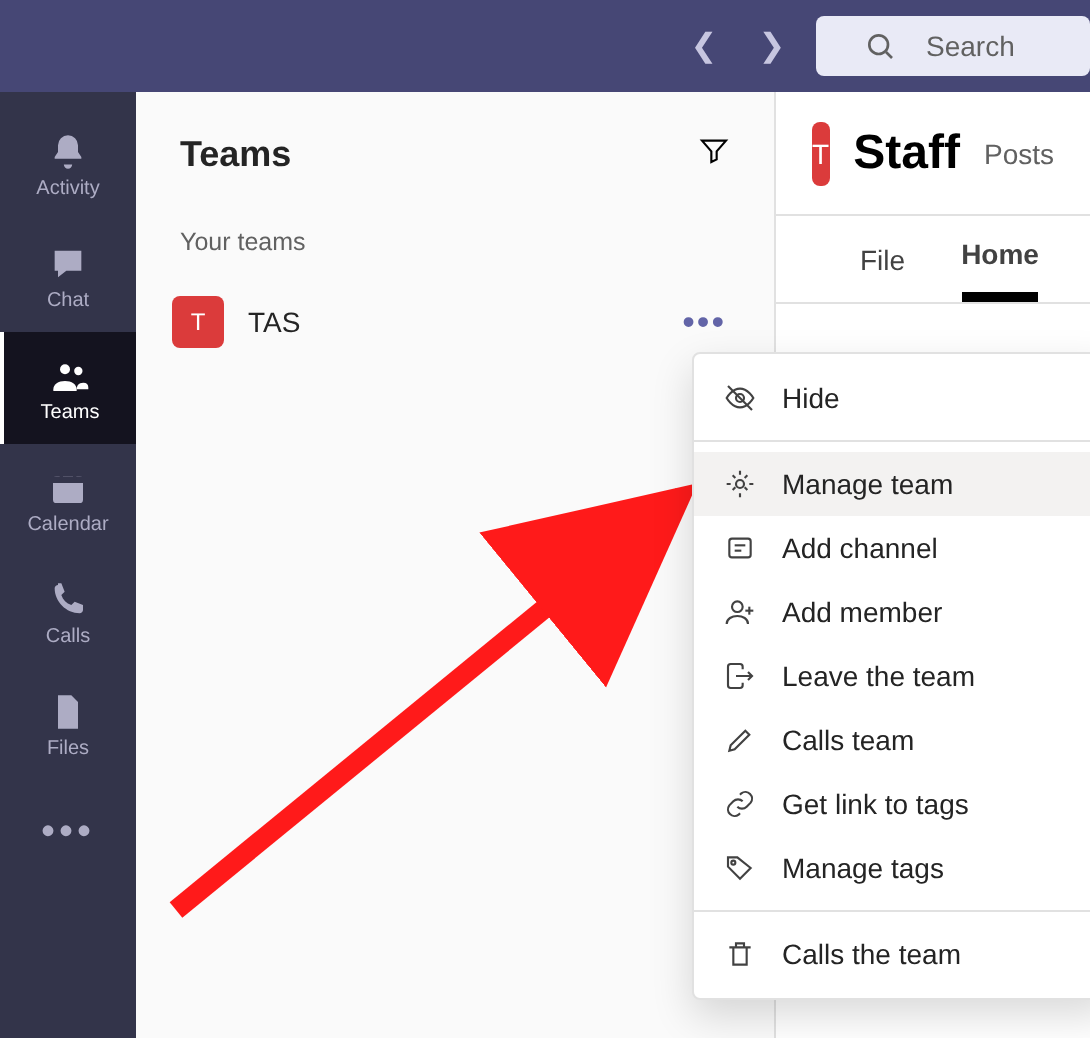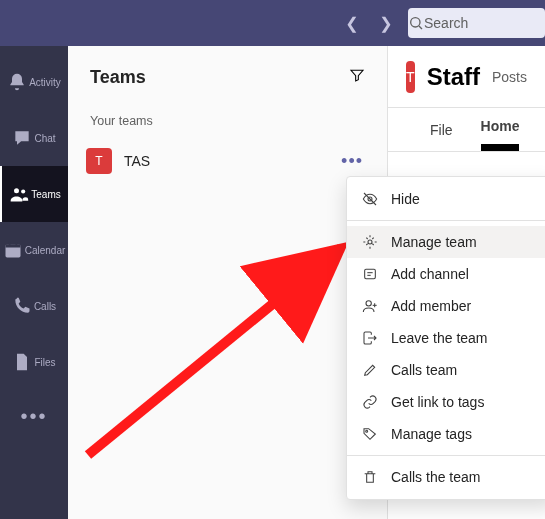--- a/index.html
+++ b/index.html
@@ -1,24 +1,24 @@
 <!DOCTYPE html>
 <html><head>
 <meta charset="utf-8">
 <style>
   * { box-sizing: border-box; margin: 0; padding: 0; font-family: -apple-system, "Segoe UI", sans-serif; }
   body { width: 545px; height: 519px; overflow: hidden; background: #fff; position: relative; }
 
   .topbar { height: 46px; background: #464775; display: flex; align-items: center; gap: 10px; padding-left: 340px; }
   .nav-arrow { color: #c7c6e0; font-size: 16px; width: 24px; text-align: center; cursor: pointer; }
-  .search { flex: 1; height: 30px; background: #e9eaf6; border: none; border-radius: 4px; display: flex; align-items: center; padding: 0 0; gap: 0; color: #616161; font-size: 14px; }
+  .search { flex: 1; height: 30px; background: #e9eaf6; border: none; border-radius: 4px; display: flex; align-items: center; padding: 0 24px; gap: 15px; color: #616161; font-size: 14px; }
   .search svg { width: 16px; height: 16px; stroke: #616161; fill: none; stroke-width: 2; }
 
   .rail { position: absolute; left: 0; top: 46px; bottom: 0; width: 68px; background: #33344a; display: flex; flex-direction: column; align-items: center; padding-top: 8px; }
-  .rail-item { width: 68px; height: 56px; display: flex; flex-direction: row; align-items: center; justify-content: center; gap: 2px; color: #adacc4; cursor: pointer; }
+  .rail-item { width: 68px; height: 56px; display: flex; flex-direction: column; align-items: center; justify-content: center; gap: 2px; color: #adacc4; cursor: pointer; }
   .rail-item.active { background: #14131f; color: #fff; border-left: 2px solid #fff; }
   .rail-item .ico { height: 22px; display: flex; align-items: center; justify-content: center; }
   .rail-item .lbl { font-size: 10px; }
   .rail-more { margin-top: 6px; color: #adacc4; font-size: 20px; letter-spacing: 2px; height: 40px; display:flex; align-items:center; }
 
   .main { position: absolute; left: 68px; top: 46px; right: 0; bottom: 0; display: flex; }
 
   .col-teams { width: 320px; border-right: 1px solid #e1e1e1; background: #fafafa; display: flex; flex-direction: column; }
   .col-header { height: 62px; display: flex; align-items: center; justify-content: space-between; padding: 0 22px; }
   .col-header h1 { font-size: 18px; font-weight: 700; color: #242424; }
@@ -26,21 +26,21 @@
   .team-row { height: 46px; display: flex; align-items: center; padding: 0 18px; gap: 12px; justify-content: space-between; }
   .team-left { display:flex; align-items:center; gap:12px; }
   .team-avatar { width: 26px; height: 26px; background: #db3b3b; color: #fff; border-radius: 4px; display: flex; align-items: center; justify-content: center; font-size: 12px; font-weight: 400; }
   .team-name { font-size: 14px; color: #242424; }
   .team-more { color: #6264a7; font-size: 18px; letter-spacing: 1px; cursor: pointer; padding: 0 6px; }
 
   .col-content { flex: 1; background: #fff; display: flex; flex-direction: column; overflow: hidden; }
   .content-header { height: 62px; display: flex; align-items: center; padding: 0 18px; gap: 12px; border-bottom: 1px solid #e1e1e1; }
   .content-tabs { height: 44px; display: flex; align-items: center; gap: 28px; padding: 0 18px 0 42px; border-bottom: 1px solid #e1e1e1; font-size: 14px; color: #424242; text-align: right; }
   .tab { height: 100%; display: flex; align-items: center; cursor: pointer; }
-  .tab.active { font-weight: 600; border-bottom: 7px solid #000000; }
+  .tab.active { font-weight: 600; border-bottom: 5px solid #000000; }
 
   .context-menu { position: absolute; left: 346px; top: 176px; width: 210px; background: #fff; border: 1px solid #e1e1e1; border-radius: 4px; box-shadow: 0 8px 20px rgba(0,0,0,0.15); padding: 6px 0; z-index: 50; }
   .menu-item { height: 32px; display: flex; align-items: center; padding: 0 14px; gap: 12px; font-size: 14px; color: #242424; cursor: pointer; }
   .menu-item.highlight { background: #f3f2f1; }
   .menu-item .mi { width: 18px; display: flex; align-items: center; justify-content: center; color: #424242; }
   .menu-sep { height: 1px; background: #e1e1e1; margin: 5px 0; }
 
   .arrow { position: absolute; left: 68px; top: 200px; width: 300px; height: 260px; z-index: 40; pointer-events: none; }
   svg.ic { width: 16px; height: 16px; stroke: currentColor; fill: none; stroke-width: 1.6; }
   svg.icf { width: 20px; height: 20px; fill: currentColor; }

